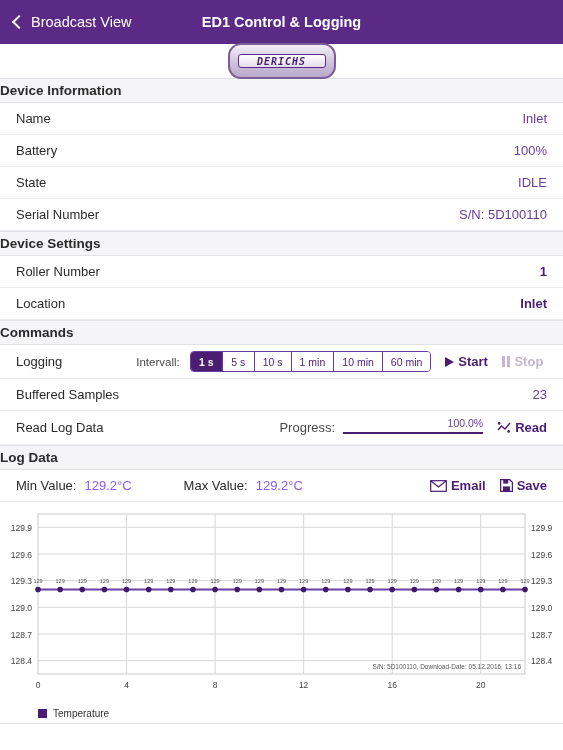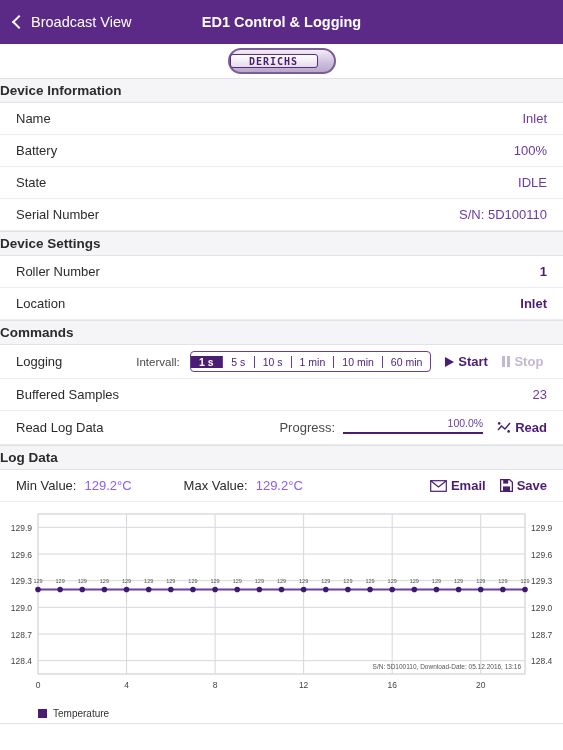--- a/index.html
+++ b/index.html
@@ -26,24 +26,24 @@
   .nav-back-label { color:#fff; font-size: 14.5px; }
   .nav-title {
     position:absolute; left:0; right:0; text-align:center;
     color:#fff; font-size: 14.5px; font-weight: bold;
     pointer-events:none;
   }
 
   
   .logo-wrap { height: 34px; display:flex; align-items:center; justify-content:center; background:#fff; }
   .logo-outer {
-    position:relative; width: 108px; height: 26px;
+    position:relative; width: 108px; height: 36px;
     border: 2px solid #7a5c96; border-radius: 13px;
     background: linear-gradient(#f2eef6, #cfc2dd 55%, #b8a8cc);
-    display:flex; align-items:center; justify-content:flex-start;
+    display:flex; align-items:center; justify-content:center;font-style:italic;
   }
   .logo-inner {
     width: 88px; height: 14px; border: 1.5px solid #5b2a86;
     border-radius: 3px;
     background: linear-gradient(#ffffff, #e3dcec);
     display:flex; align-items:center; justify-content:center;
   }
   .logo-text {
     font-family: "DejaVu Sans Mono", monospace;
     font-size: 10px; font-weight: bold; letter-spacing: 1px;
@@ -71,21 +71,20 @@
   .row .value { color:#6a3a9e; font-size: 13px; }
   .val-dark { color:#4a1d73 !important; font-weight:bold; }
 
   
   .cmd-row { height: 34px; }
   .interval-label { font-size: 11.5px; color:#4a4a4a; margin-left: 74px; }
   .segmented {
     display:flex; margin-left: 10px;
     border: 1px solid #6a3a9e; border-radius: 4px; overflow:hidden;
     height: 21px;
-    align-items: center;
   }
   .seg {
     padding: 0 8px; display:flex; align-items:center; justify-content:center;
     font-size: 10.5px; color:#4a1d73; background:#fff;
     border-right: 1px solid #6a3a9e; cursor:pointer; min-width: 32px;
   }
   .seg:last-child { border-right: none; }
   .seg.active { background:#4a1d73; color:#fff; font-weight:bold; }
 
   .act-btn {

